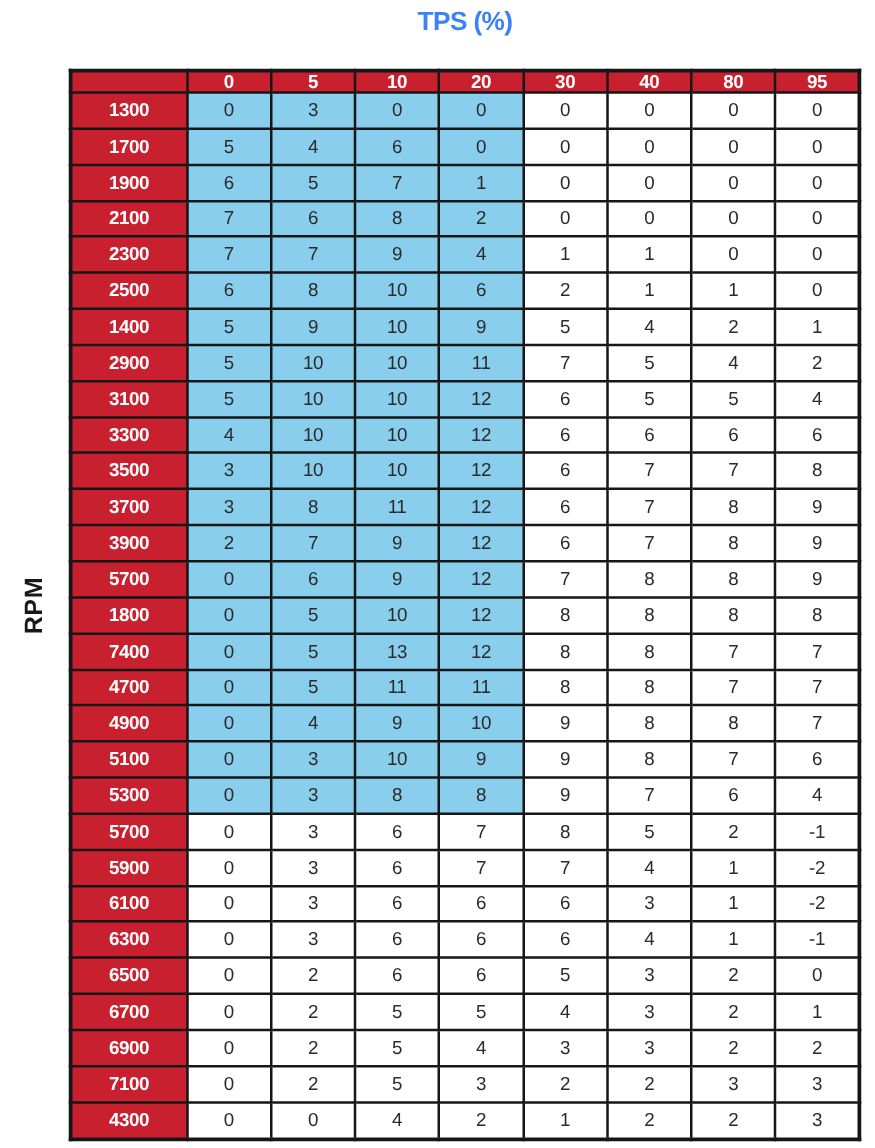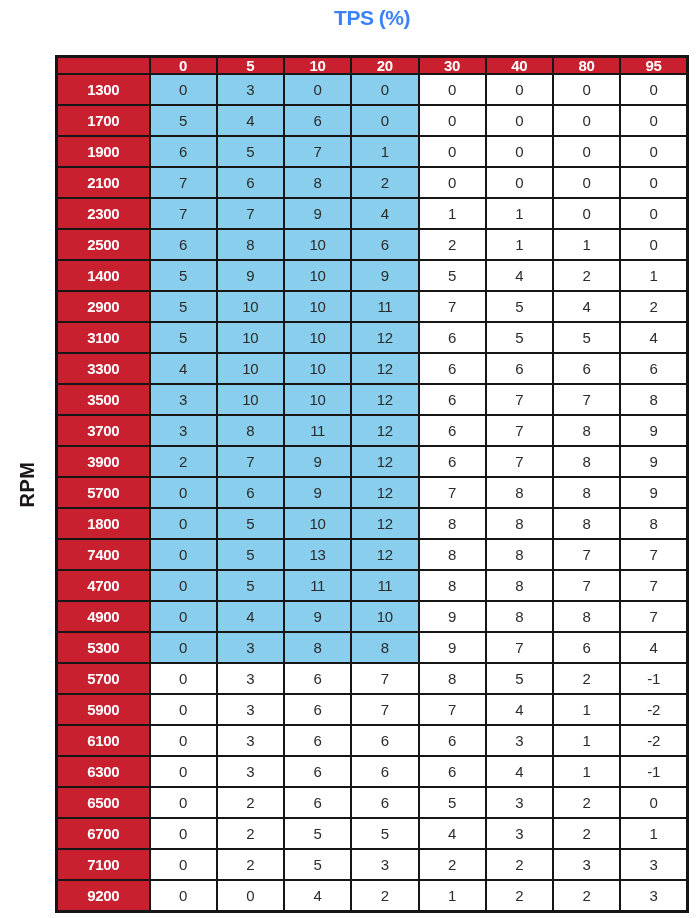--- a/index.html
+++ b/index.html
@@ -303,20 +303,31 @@
           <td class="hl">0</td>
           <td class="hl">4</td>
           <td class="hl">9</td>
           <td class="hl">10</td>
           <td>9</td>
           <td>8</td>
           <td>8</td>
           <td>7</td>
         </tr>
         <tr>
+          <th>5100</th>
+          <td class="hl">0</td>
+          <td class="hl">3</td>
+          <td class="hl">10</td>
+          <td class="hl">9</td>
+          <td>9</td>
+          <td>8</td>
+          <td>7</td>
+          <td>6</td>
+        </tr>
+        <tr>
           <th>5300</th>
           <td class="hl">0</td>
           <td class="hl">3</td>
           <td class="hl">8</td>
           <td class="hl">8</td>
           <td>9</td>
           <td>7</td>
           <td>6</td>
           <td>4</td>
         </tr>
@@ -380,32 +391,43 @@
           <td>0</td>
           <td>2</td>
           <td>5</td>
           <td>5</td>
           <td>4</td>
           <td>3</td>
           <td>2</td>
           <td>1</td>
         </tr>
         <tr>
+          <th>6900</th>
+          <td>0</td>
+          <td>2</td>
+          <td>5</td>
+          <td>4</td>
+          <td>3</td>
+          <td>3</td>
+          <td>2</td>
+          <td>2</td>
+        </tr>
+        <tr>
           <th>7100</th>
           <td>0</td>
           <td>2</td>
           <td>5</td>
           <td>3</td>
           <td>2</td>
           <td>2</td>
           <td>3</td>
           <td>3</td>
         </tr>
         <tr>
-          <th>9200</th>
+          <th>4300</th>
           <td>0</td>
           <td>0</td>
           <td>4</td>
           <td>2</td>
           <td>1</td>
           <td>2</td>
           <td>2</td>
           <td>3</td>
         </tr>
       </tbody>

